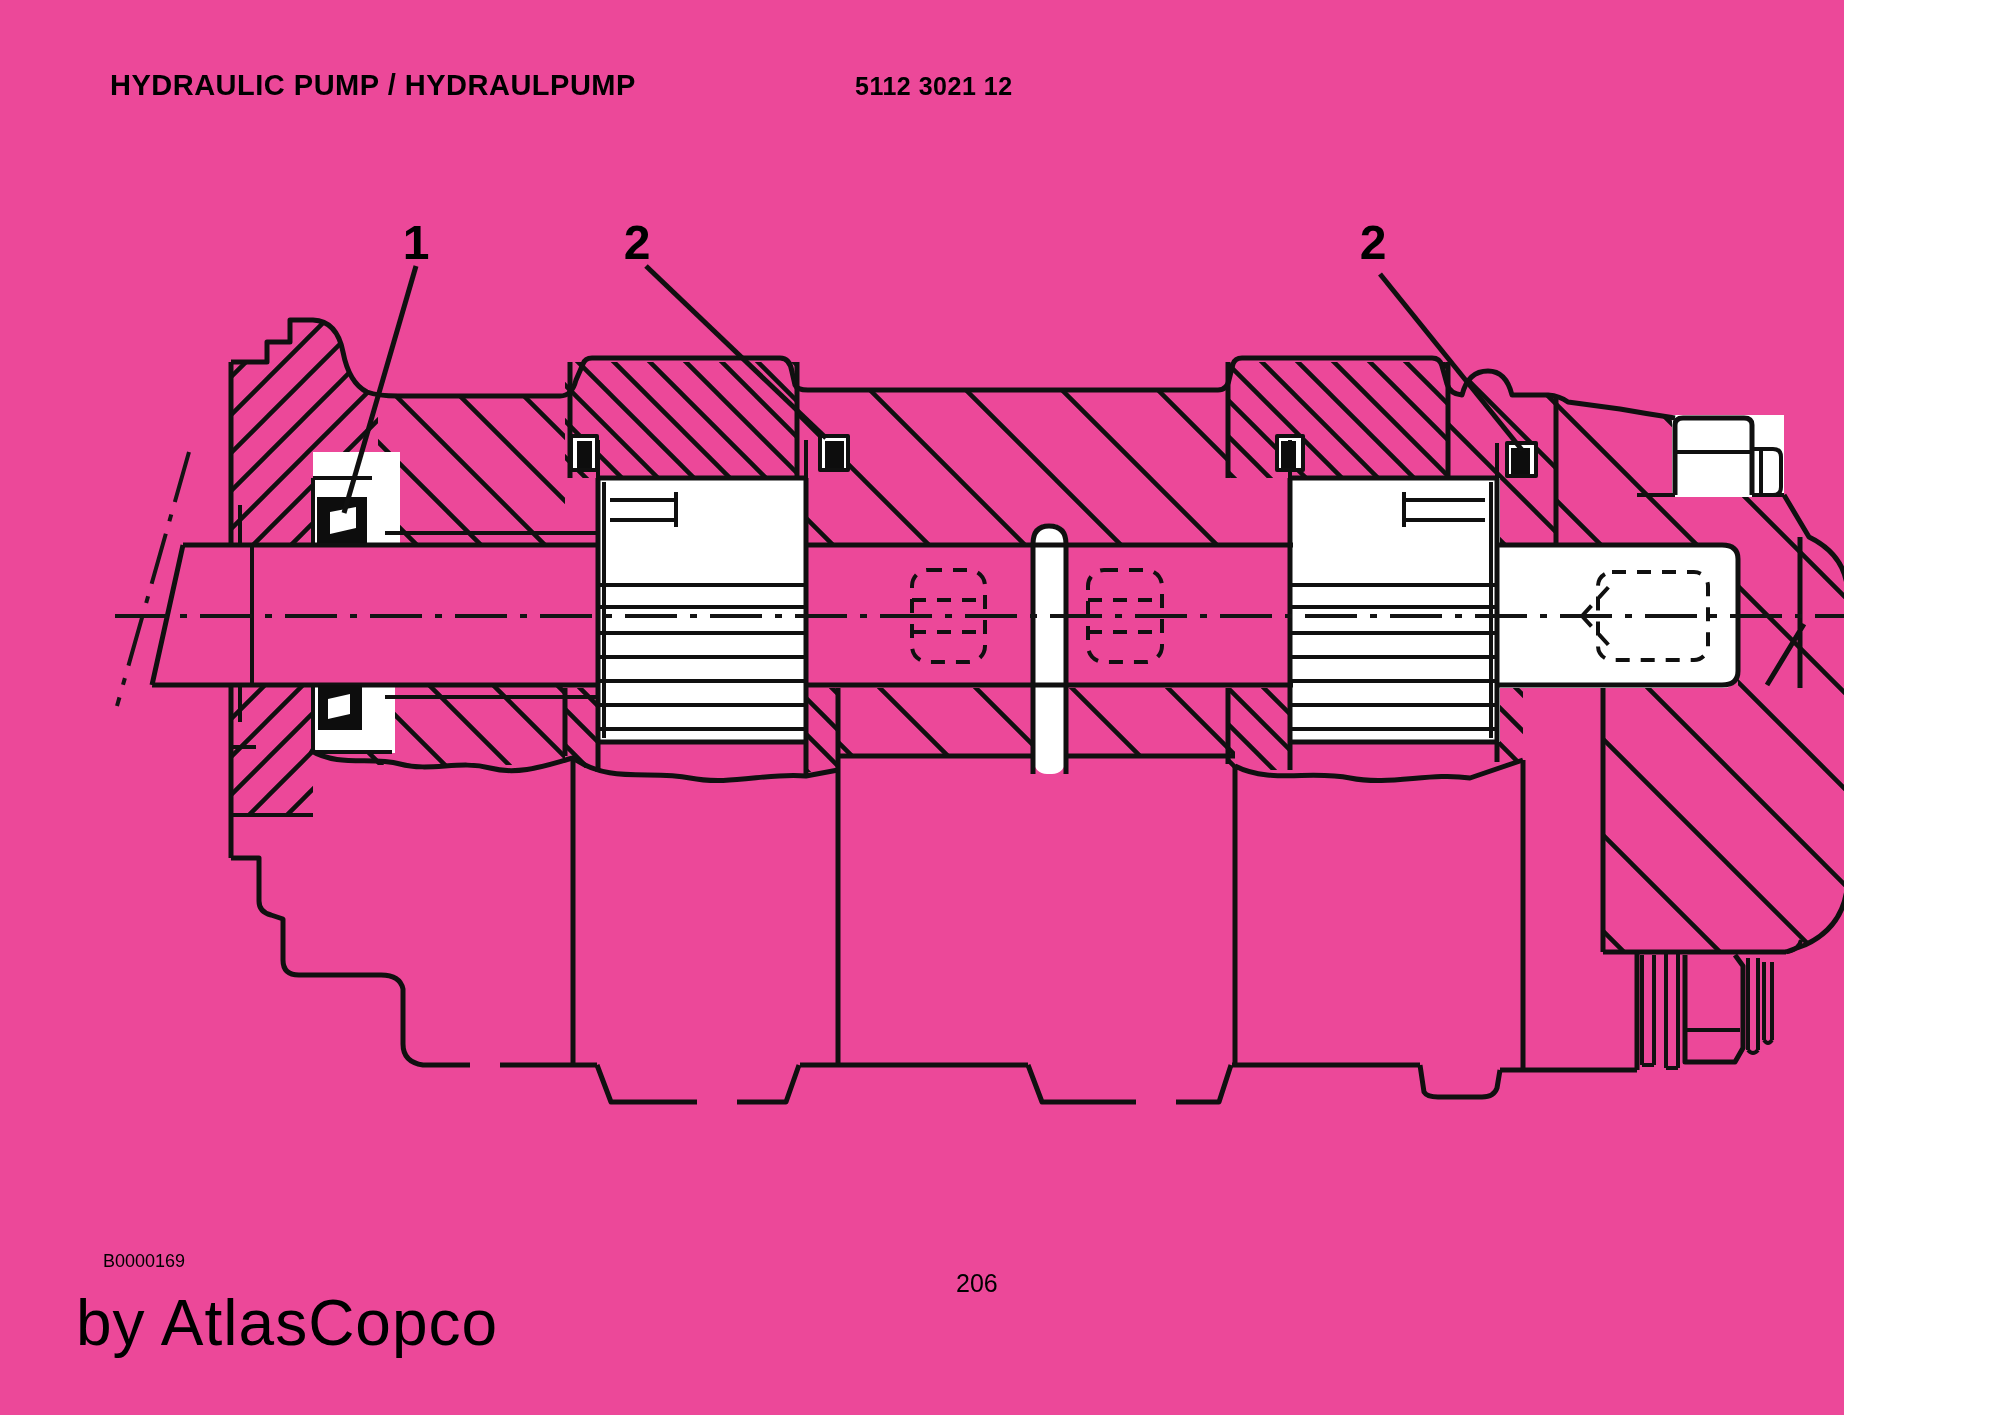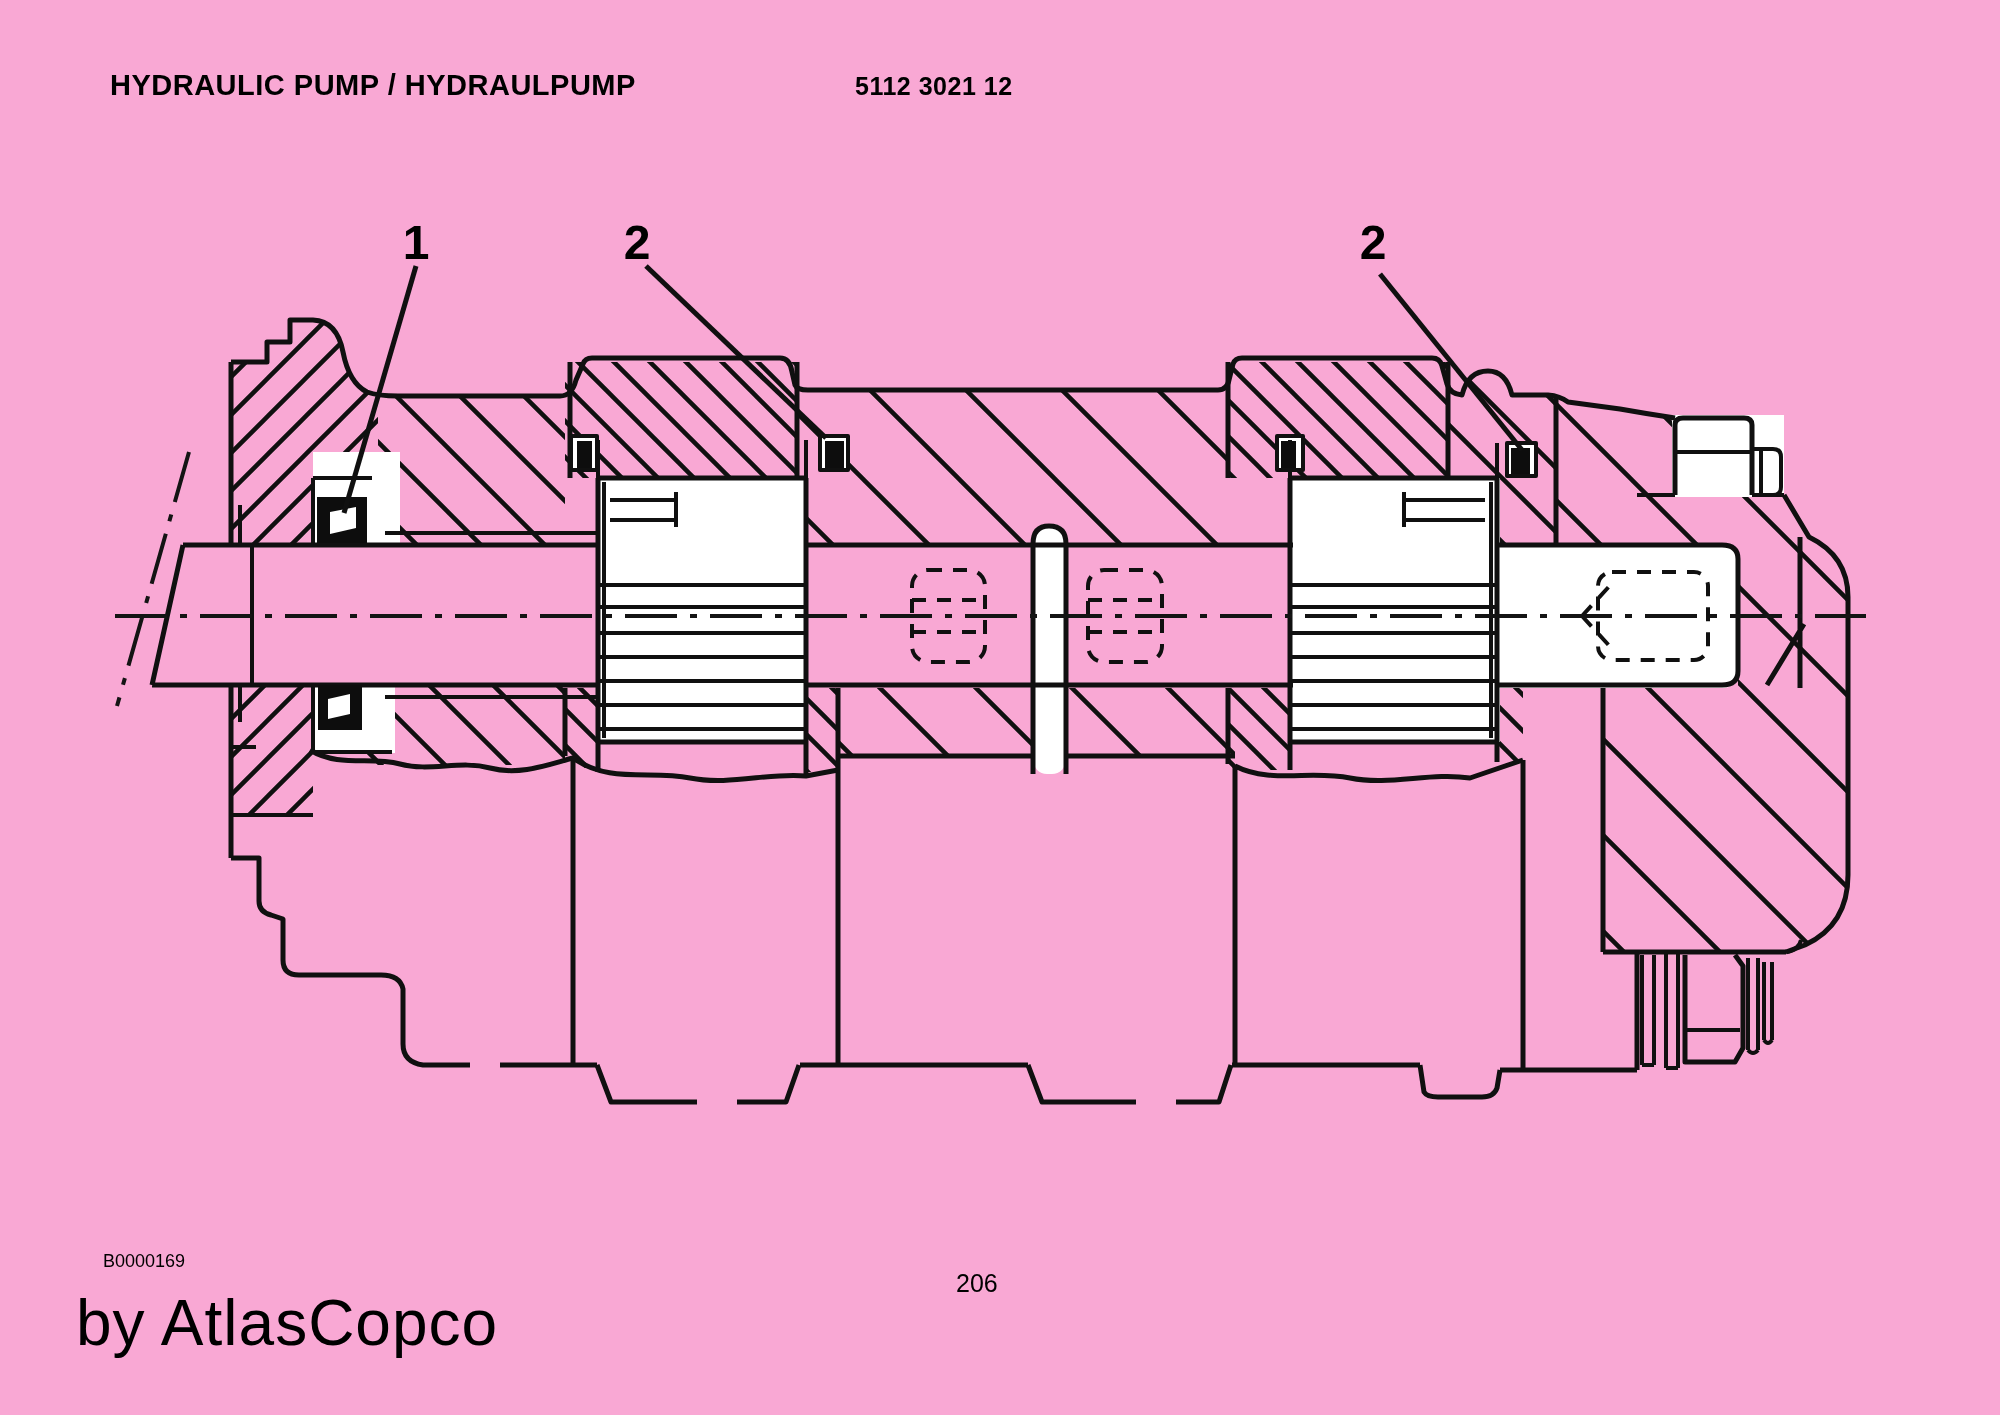--- a/index.html
+++ b/index.html
@@ -1,17 +1,17 @@
 <!DOCTYPE html>
 <html><head>
 <meta charset="utf-8">
 <style>
   html,body{margin:0;padding:0;background:#ffffff;}
   .page{
-    position:relative;width:2000px;height:1415px;background:#f9a8d4;
+    position:relative;width:1844px;height:1415px;background:#ec4899;
     font-family:"Liberation Sans", sans-serif;color:#101010;overflow:hidden;
   }
   svg{display:block}
   .t-title{font-size:29px;font-weight:bold;letter-spacing:.5px;}
   .t-part{font-size:25px;font-weight:bold;letter-spacing:.5px;}
   .t-callout{font-size:48px;font-weight:bold;}
   .t-figcode{font-size:18px;}
   .t-watermark{font-size:64px;font-weight:400;letter-spacing:1px;}
   .t-page{font-size:25px;}
   .ln{stroke:#101010;fill:none;stroke-width:5;stroke-linejoin:round;stroke-linecap:butt;}

